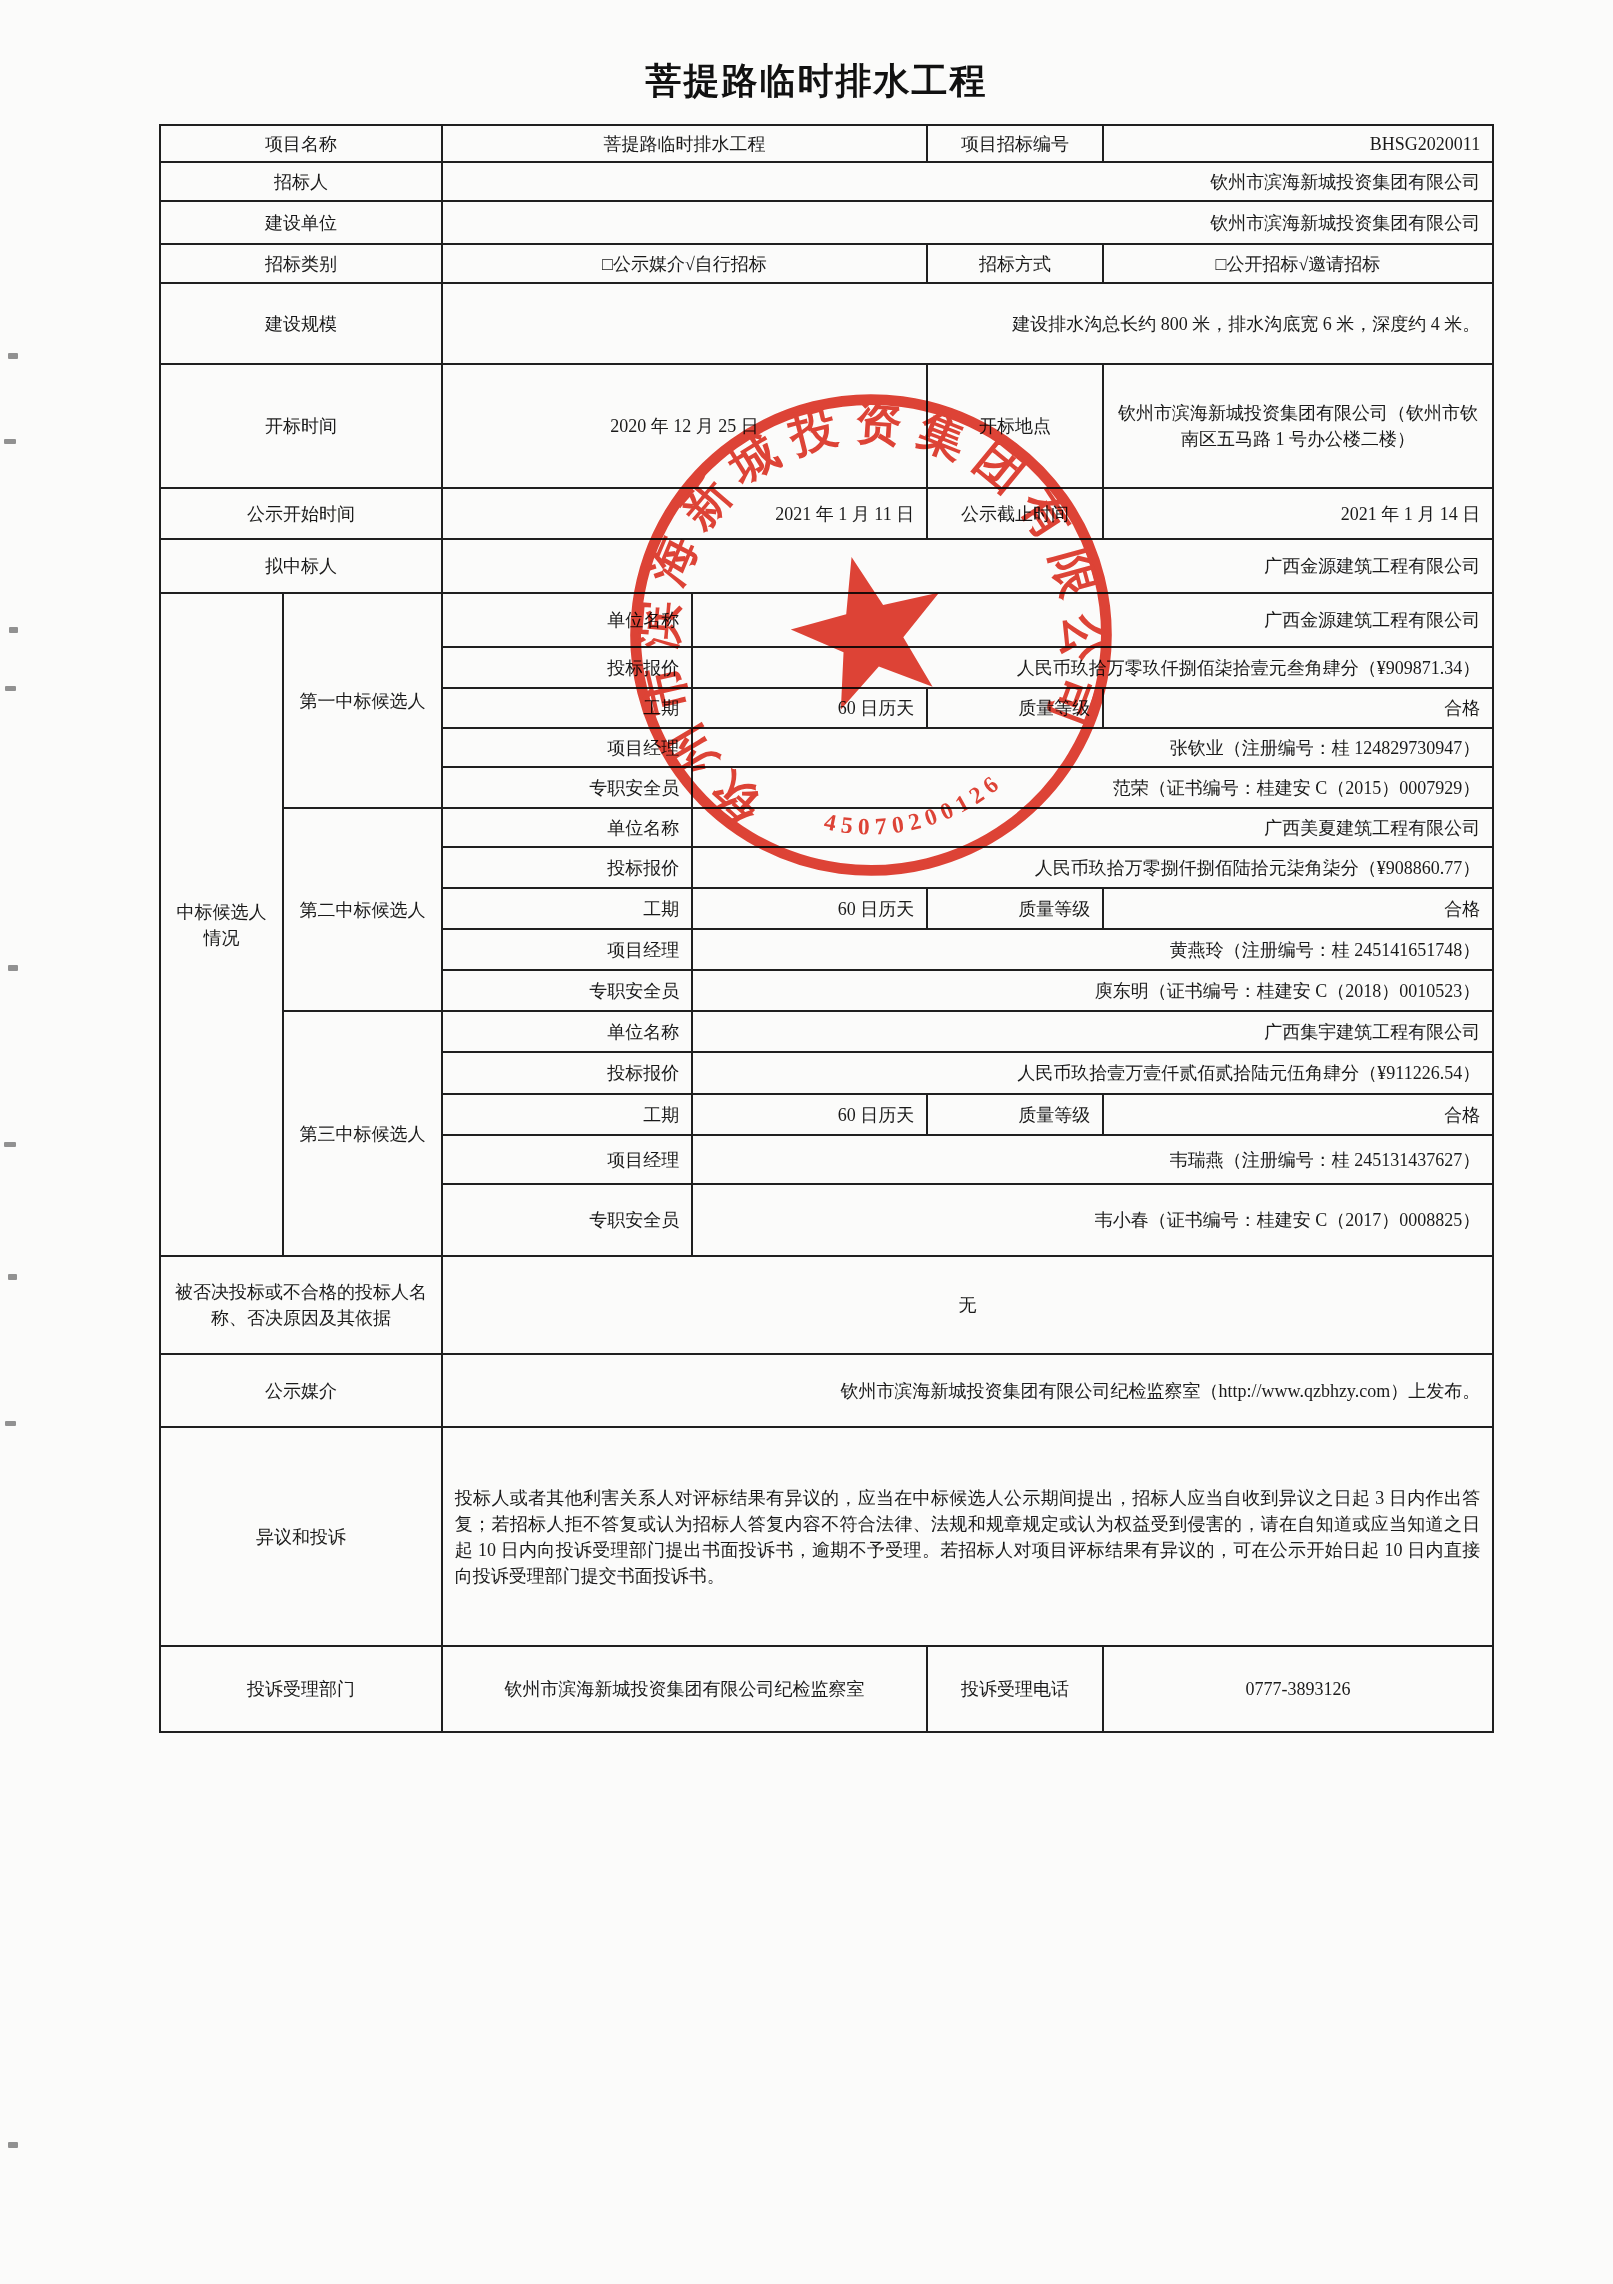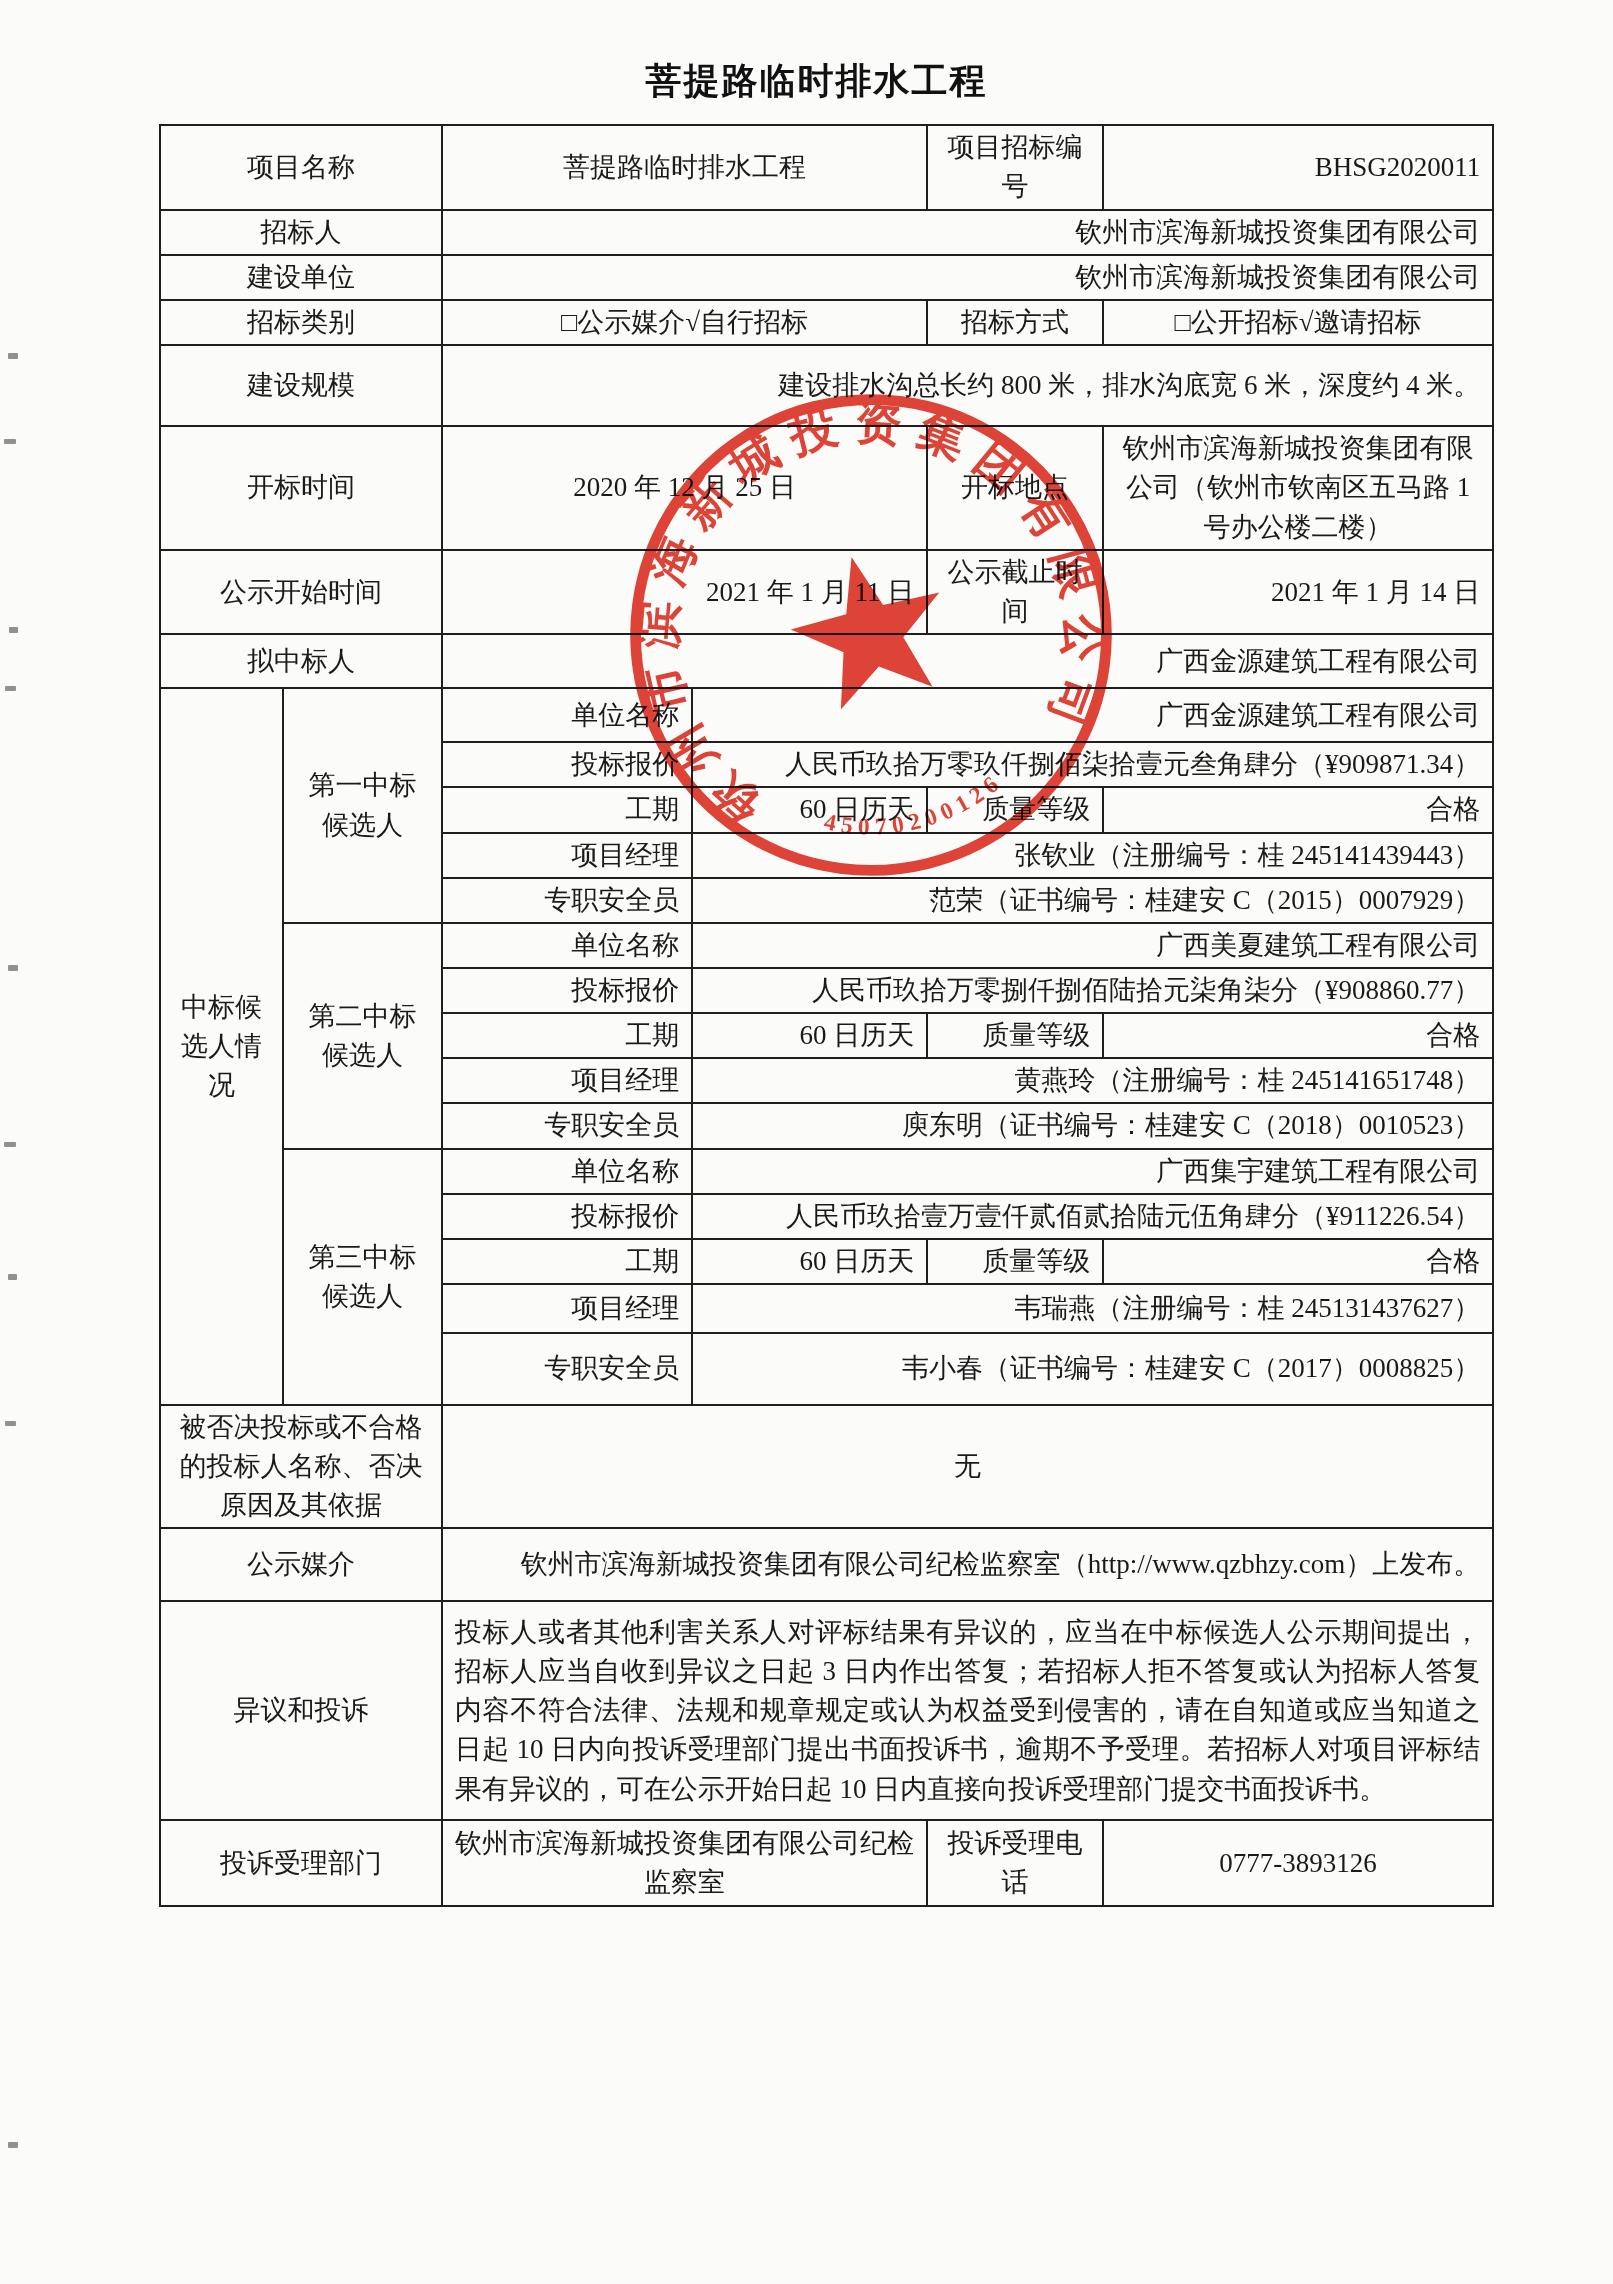--- a/index.html
+++ b/index.html
@@ -12,21 +12,21 @@
     overflow:hidden;
   }
   .page{position:relative;width:1613px;height:2285px;padding-left:10px;}
   .titles{padding-top:53px;text-align:center;}
   .title-line{font-size:36px;font-weight:700;line-height:1.6;letter-spacing:2px;color:#111;}
   table.doc{
     border-collapse:collapse;
     table-layout:fixed;
     width:1334px;
     margin:13.7px 0 0 149px;
-    font-size:27px;
+    font-size:18px;
   }
   table.doc td{
     border:2px solid #1f1f1f;
     padding:2px 11.8px;
     vertical-align:middle;
     line-height:1.45;
     word-break:break-all;
     overflow:hidden;
   }
   td.a-center{text-align:center;padding:2px 17.6px;}
@@ -115,21 +115,21 @@
           <td colspan="3" class="a-left">人民币玖拾万零玖仟捌佰柒拾壹元叁角肆分（¥909871.34）</td>
         </tr>
         <tr style="height: 40px;">
           <td class="a-left">工期</td>
           <td class="a-left">60 日历天</td>
           <td class="a-left">质量等级</td>
           <td class="a-left">合格</td>
         </tr>
         <tr style="height: 39px;">
           <td class="a-left">项目经理</td>
-          <td colspan="3" class="a-left">张钦业（注册编号：桂 245141439443）</td>
+          <td colspan="3" class="a-left">张钦业（注册编号：桂 124829730947）</td>
         </tr>
         <tr style="height: 41px;">
           <td class="a-left">专职安全员</td>
           <td colspan="3" class="a-left">范荣（证书编号：桂建安 C（2015）0007929）</td>
         </tr>
         <tr style="height: 39px;">
           <td rowspan="5" class="a-center">第二中标候选人</td>
           <td class="a-left">单位名称</td>
           <td colspan="3" class="a-left">广西美夏建筑工程有限公司</td>
         </tr>

